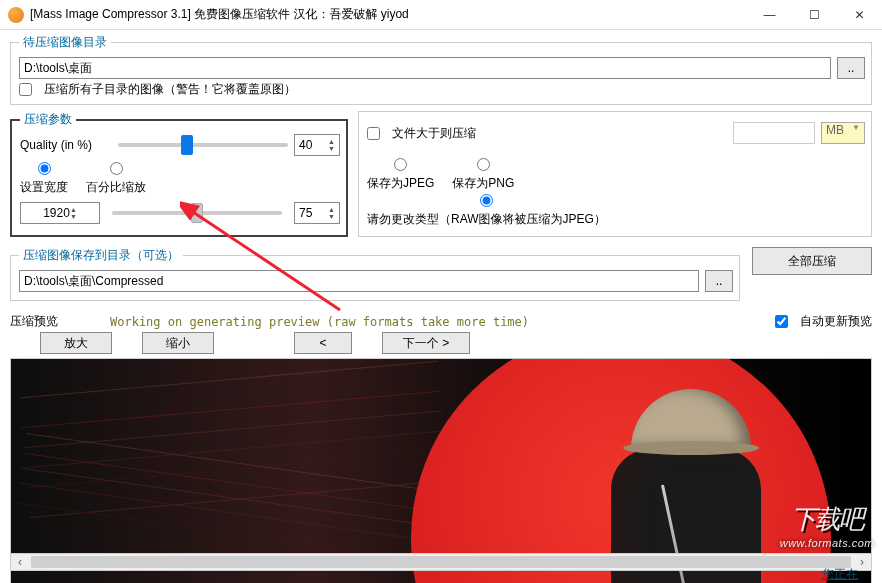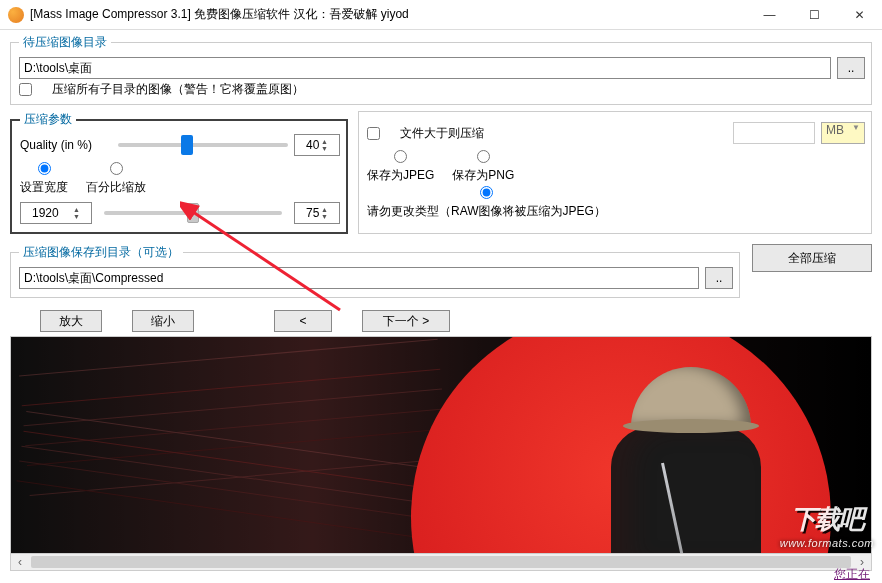--- a/index.html
+++ b/index.html
@@ -12,62 +12,62 @@
 
 .content { padding: 4px 10px; }
 
 fieldset { border: 1px solid #ccc; margin-bottom: 6px; padding: 4px 6px 6px 8px; position: relative; }
 fieldset.redbox { border: 2px solid #404040; }
 legend { padding: 0 4px; color: #0369a1; }
 
 .row { display: flex; align-items: center; gap: 6px; margin: 2px 0; }
 .txt-input { border: 1px solid #888; height: 22px; padding: 0 4px; background: #fff; }
 .btn-browse { width: 28px; height: 22px; border: 1px solid #888; background: #e9e9e9; display: flex; align-items: center; justify-content: center; }
-.checkbox-label { display: flex; align-items: center; gap: 20px; }
+.checkbox-label { display: flex; align-items: center; gap: 12px; }
 input[type=checkbox] { width: 13px; height: 13px; }
 input[type=radio] { width: 13px; height: 13px; }
 .radio-label { display: flex; align-items: center; gap: 4px; margin-right: 12px; flex-direction: column; }
 
 .params-row { display: flex; gap: 10px; }
 .params-left { width: 338px; }
 .params-right { flex: 1; }
 
 .slider { -webkit-appearance: none; height: 4px; background: #ccc; border-radius: 2px; }
 .slider.blue::-webkit-slider-thumb { -webkit-appearance: none; width: 12px; height: 20px; background: #0b79e7; border-radius: 2px; }
 .slider.gray::-webkit-slider-thumb { -webkit-appearance: none; width: 12px; height: 20px; background: #c8c8c8; border: 1px solid #aaa; border-radius: 2px; }
-.spin { border: 1px solid #888; height: 22px; width: 46px; padding: 0 11px; display: flex; align-items: center; justify-content: space-between; }
+.spin { border: 1px solid #888; height: 22px; width: 46px; padding: 0 4px; display: flex; align-items: center; justify-content: space-between; }
 .spin-arrows { display: flex; flex-direction: column; font-size: 7px; line-height: 7px; color: #555; }
-.spin.wide { width: 72px; }
+.spin.wide { width: 80px; justify-content: center; }
 
 .unit-select { border: 1px solid #aaa; background: #fef9c3; height: 22px; width: 44px; display: flex; align-items: flex-start; padding: 0 4px; color: #666; }
 .disabled-input { background: #fff; border: 1px solid #ccc; height: 22px; width: 82px; }
 
 .big-button { width: 120px; height: 28px; border: 1px solid #888; background: #e9e9e9; }
-.small-button { width: 62px; height: 22px; border: 1px solid #888; background: #e9e9e9; }
+.small-button { width: 72px; height: 22px; border: 1px solid #888; background: #e9e9e9; }
 
 .preview-area { position: relative; border: 1px solid #ccc; height: 232px; margin-top: 4px; overflow: hidden; background: linear-gradient(90deg, rgba(0,0,0,0.95) 0%, rgba(30,0,0,0.9) 35%, rgba(10,0,0,0.95) 55%, rgba(0,0,0,1) 100%); }
 .red-circle { position: absolute; right: 40px; bottom: -160px; width: 420px; height: 420px; border-radius: 50%; background: radial-gradient(circle at 50% 40%, #f0362b 0%, #d91f1f 70%, #b01818 100%); }
 .branches { position: absolute; left: 0; top: 10px; width: 100%; height: 100%; opacity: 0.4; }
 .branches::before, .branches::after { content: ""; position: absolute; left: 10px; top: 40px; width: 420px; height: 1px; background: #822; box-shadow: 0 20px 0 #733, 0 40px 0 #622, 0 -30px 0 #844, 0 60px 0 #511, 0 90px 0 #733; transform: rotate(-5deg); }
 .branches::after { top: 120px; transform: rotate(8deg); width: 520px; box-shadow: 0 15px 0 #733, 0 30px 0 #622, 0 -20px 0 #844, 0 50px 0 #511; }
 .samurai { position: absolute; right: 90px; bottom: 0; width: 180px; height: 200px; }
 .hat { position: absolute; top: 0; left: 30px; width: 120px; height: 60px; background: #b8a98f; border-radius: 60px 60px 0 0; box-shadow: inset -8px -2px 14px rgba(0,0,0,0.4); }
 .hat::after { content:""; position:absolute; left: -8px; top: 52px; width: 136px; height: 14px; background: #9a8c70; border-radius: 50%; }
 .body-shape { position: absolute; top: 60px; left: 10px; width: 150px; height: 140px; background: #1a1a1a; border-radius: 40px 40px 0 0; box-shadow: inset 20px 0 24px rgba(60,20,20,0.3); }
 .sword { position: absolute; top: 96px; left: 60px; width: 3px; height: 210px; background: linear-gradient(#caccd1,#6a6a6a); transform: rotate(-12deg); transform-origin: top; }
 
 .scroll-h { position: absolute; bottom: 12px; left: 10px; right: 10px; height: 18px; background: #efefef; border: 1px solid #ccc; display: flex; align-items: center; }
 .scroll-h .sbtn { width: 18px; height: 16px; display: flex; align-items:center; justify-content:center; color:#666; }
 .scroll-h .thumb { flex: 1; height: 12px; background: #cfcfcf; margin: 0 2px; border-radius: 2px; }
 
 .watermark { position: absolute; right: 8px; bottom: 34px; color: #fff; opacity: 0.9; font-style: italic; font-size: 16px; text-shadow: 0 0 4px #000; display: flex; flex-direction: column; align-items: center; }
-.watermark .logo { font-size: 26px; font-weight: 700; letter-spacing: -2px; text-shadow: 2px 2px 0 #000; }
+.watermark .logo { font-size: 26px; font-weight: 400; letter-spacing: -2px; text-shadow: 2px 2px 0 #000; }
 .watermark .url { font-size: 11px; letter-spacing: 0.5px; }
 
-.footer-link { position: absolute; right: 12px; bottom: 0; color: #701a75; text-decoration: underline; font-size: 12px; text-align: right; }
+.footer-link { position: absolute; right: 24px; bottom: 0; color: #0c4a6e; text-decoration: underline; font-size: 12px; text-align: right; }
 
 .arrow-annot { position: absolute; left: 180px; top: 200px; width: 170px; height: 120px; pointer-events:none; z-index: 50; }
 
 .status-text { color: #7a7a2a; font-family: monospace; }
 </style>
 </head>
 <body>
 
 <div class="titlebar">
   <div class="app-icon"></div>
@@ -131,21 +131,21 @@
           <input type="checkbox" style="">
           <span>文件大于则压缩</span>
         </label>
         <div style="flex:1"></div>
         <input class="disabled-input" disabled="" style="">
         <div class="unit-select">
           <span>MB</span>
           <span style="margin-left:auto;font-size:8px;color:#888">▼</span>
         </div>
       </div>
-      <div class="row" style="margin-top:6px">
+      <div class="row" style="margin-top:14px">
         <label class="radio-label">
           <input type="radio" name="fmt" style="">
           <span>保存为JPEG</span>
         </label>
         <label class="radio-label">
           <input type="radio" name="fmt" style="">
           <span>保存为PNG</span>
         </label>
       </div>
       <div class="row">
@@ -162,20 +162,30 @@
       <legend>压缩图像保存到目录（可选）</legend>
       <div class="row">
         <input class="txt-input" style="flex: 1 1 0%;" value="D:\tools\桌面\Compressed">
         <button class="btn-browse">..</button>
       </div>
     </fieldset>
     <button class="big-button">全部压缩</button>
   </div>
 
   <fieldset style="margin-top:4px;border:none;padding:0">
+    <div class="row">
+      <span>压缩预览</span>
+      <span style="width:40px"></span>
+      <span class="status-text">Working on generating preview (raw formats take more time)</span>
+      <span style="flex:1"></span>
+      <label class="checkbox-label">
+        <input type="checkbox" checked="" style="">
+        <span>自动更新预览</span>
+      </label>
+    </div>
     <div class="row" style="gap:30px;margin-left:30px">
       <button class="small-button">放大</button>
       <button class="small-button">缩小</button>
       <span style="width:20px"></span>
       <button class="small-button" style="width:58px">&lt;</button>
       <button class="small-button" style="width:88px">下一个 &gt;</button>
     </div>
     <div class="preview-area">
       <div class="branches"></div>
       <div class="red-circle"></div>

